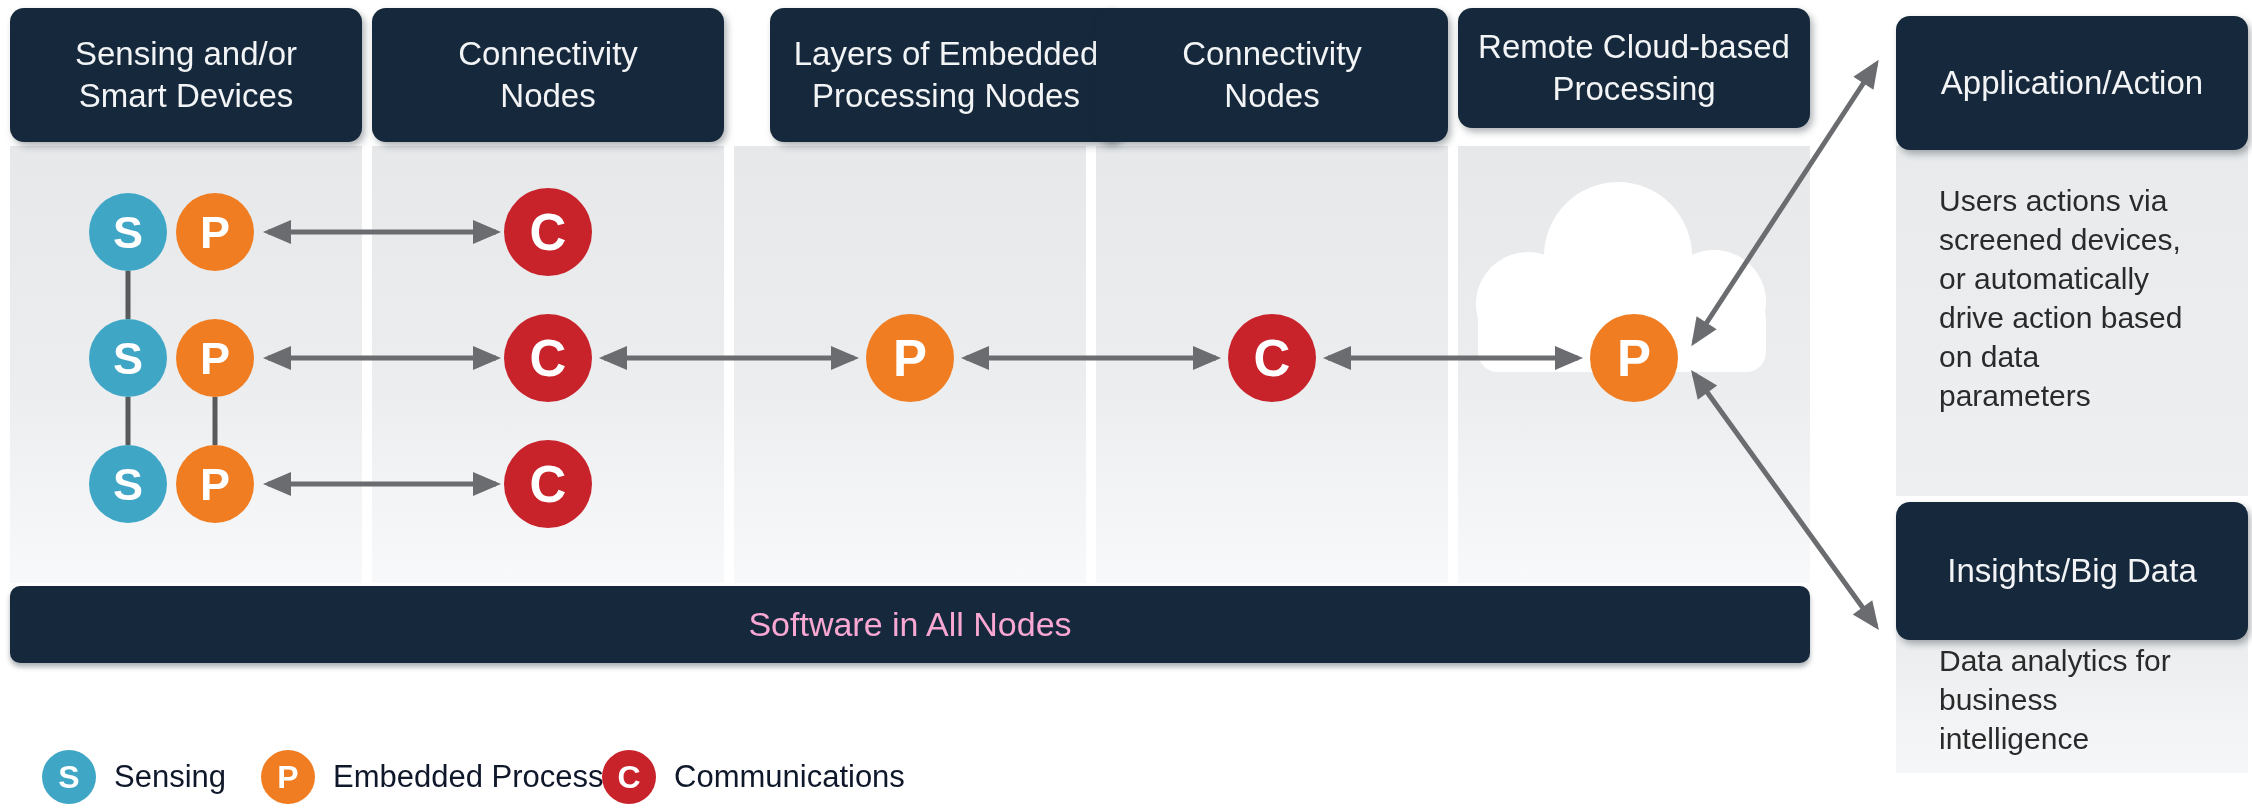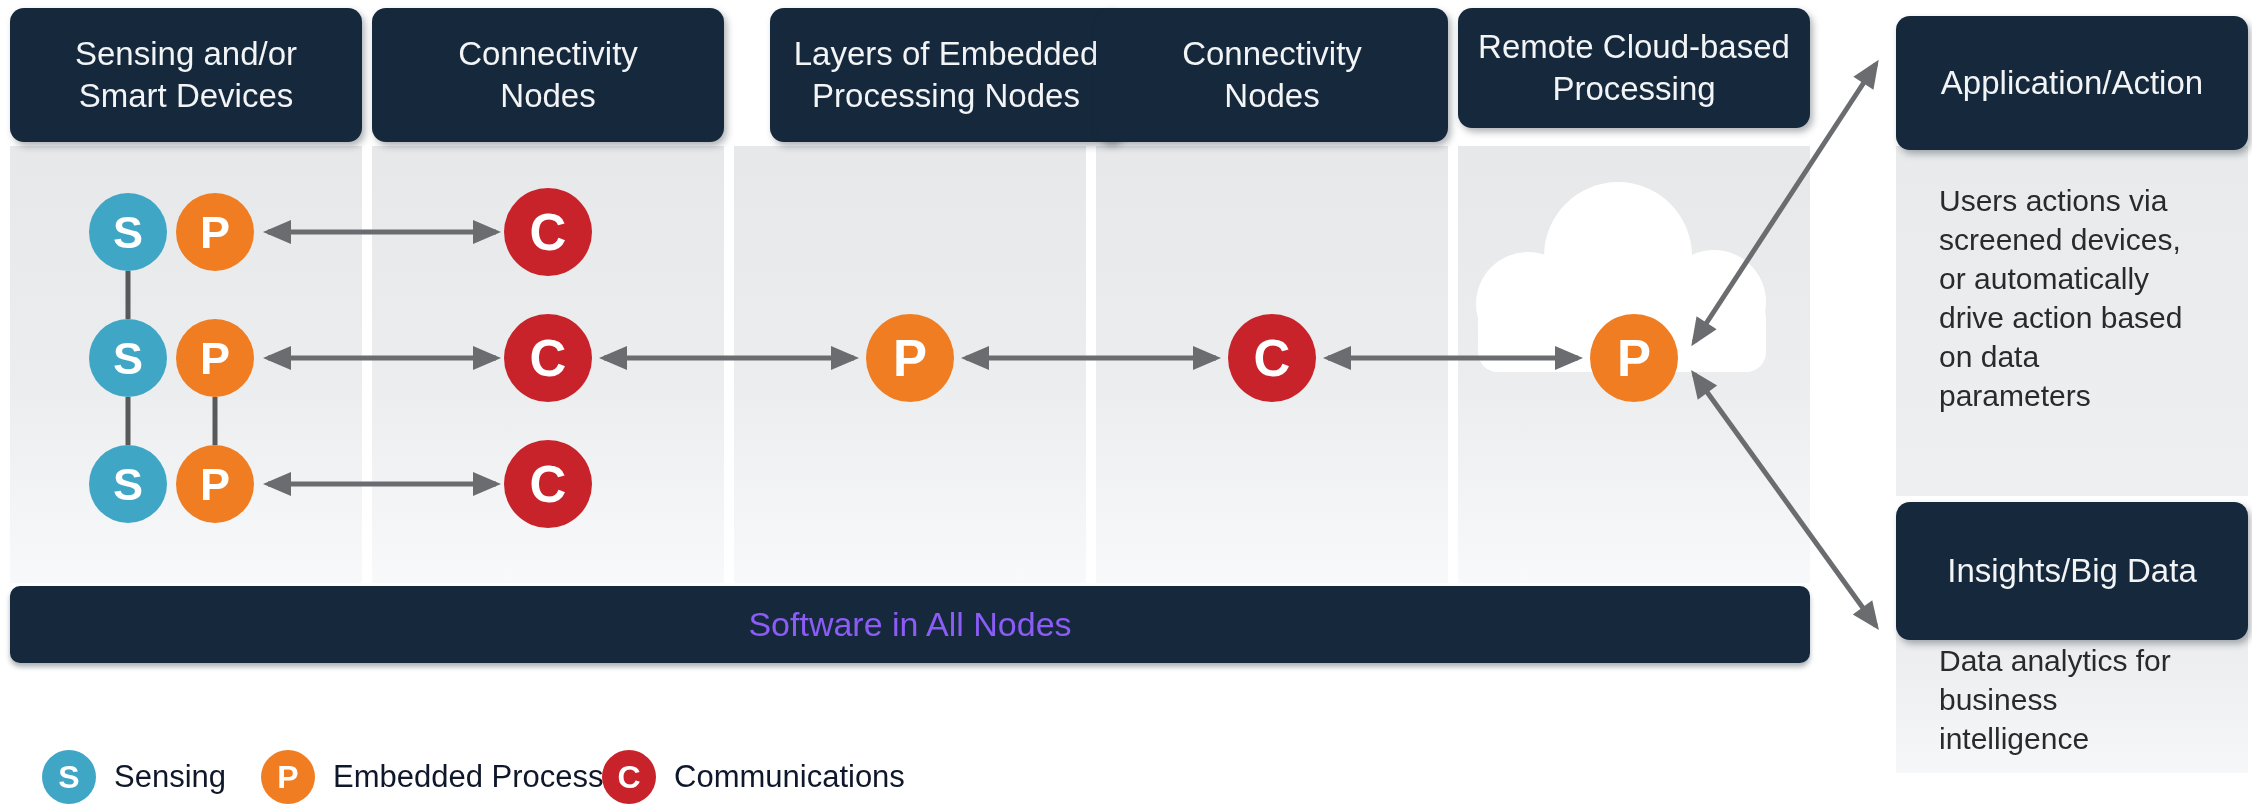--- a/index.html
+++ b/index.html
@@ -24,21 +24,21 @@
   .circle{
     position:absolute;border-radius:50%;display:flex;align-items:center;justify-content:center;
     color:#ffffff;font-weight:700;z-index:3;line-height:1;
   }
   .c-blue{background:#3fa6c6}
   .c-orange{background:#f07d21}
   .c-red{background:#c8232b}
 
   .software-bar{
     position:absolute;left:10px;top:586px;width:1800px;height:77px;box-sizing:border-box;
-    background:#16293c;border-radius:10px;color:#8b5cf6;font-size:34px;
+    background:#16293c;border-radius:10px;color:#f9a8d4;font-size:34px;
     display:flex;align-items:center;justify-content:center;
     box-shadow:0 4px 5px rgba(30,40,50,.35);z-index:3;
   }
 
   .panel-body{position:absolute;left:1896px;width:352px;z-index:1}
   .rp-body1{top:146px;height:350px;background:linear-gradient(180deg,#e8eaec,#edeff1)}
   .rp-body2{top:606px;height:167px;background:linear-gradient(180deg,#e8eaec,#f6f7f8)}
   .rp-hdr1{left:1896px;top:16px;width:352px;height:134px}
   .rp-hdr2{left:1896px;top:502px;width:352px;height:138px}
   .panel-body p{

